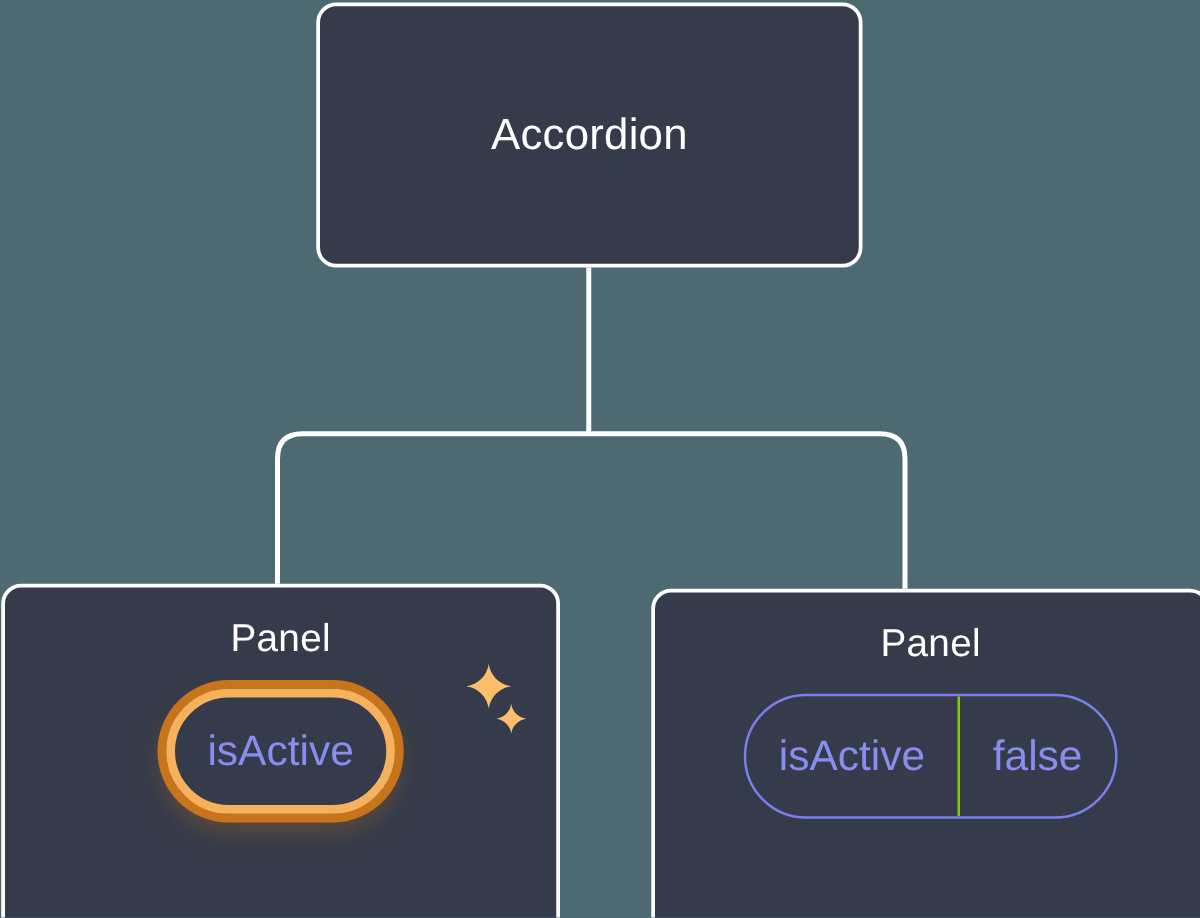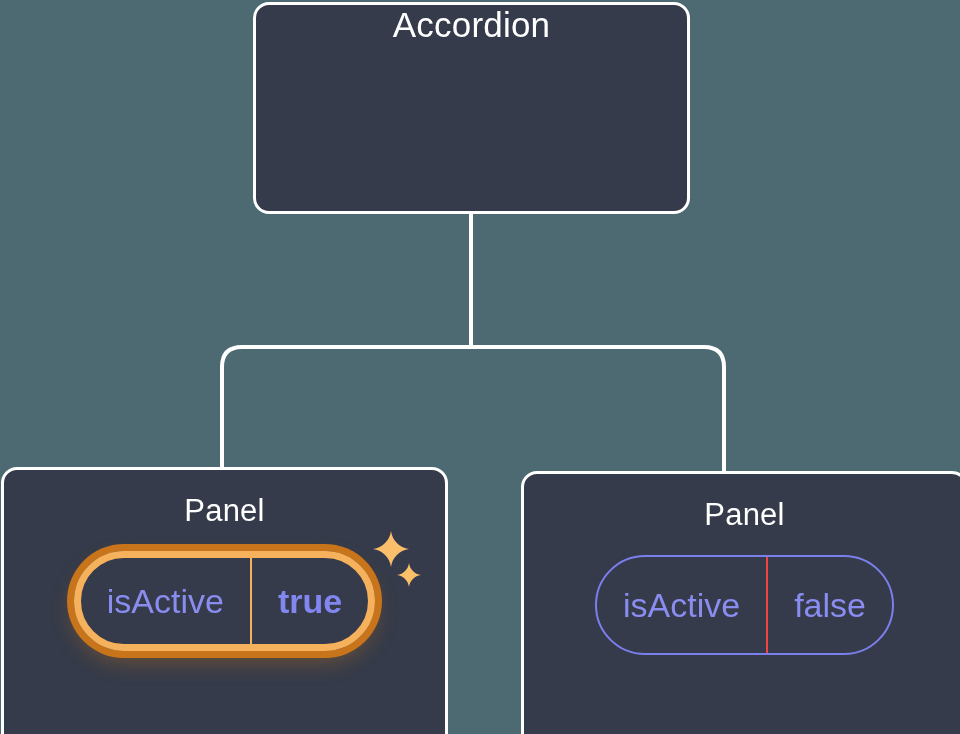--- a/index.html
+++ b/index.html
@@ -43,20 +43,21 @@
     border-radius: 16px;
     z-index: 2;
   }
 
   .node-root {
     left: 253px;
     top: 2px;
     width: 437px;
     height: 212px;
     display: flex;
+    align-items: center;
     justify-content: center;
   }
 
   .node-title-root {
     color: #ffffff;
     font-size: 35px;
     font-weight: 400;
     letter-spacing: 0.2px;
   }
 
@@ -112,21 +113,21 @@
   .pill-plain {
     border: 2px solid #7b7fec;
     background: transparent;
   }
   .pill-plain .pill-key,
   .pill-plain .pill-val {
     color: #8a8df0;
     font-weight: 400;
   }
   .pill-plain .pill-val {
-    border-left: 2px solid #ef4444;
+    border-left: 2px solid #84cc16;
   }
 
   
   .pill-highlight {
     border: 7px solid #f6b15c;
     background: transparent;
     box-shadow:
       0 0 0 7px #c8741a,
       0 10px 22px rgba(200, 116, 26, 0.40);
     height: 100px;
@@ -174,21 +175,20 @@
   <div class="node node-root">
     <span class="node-title-root">Accordion</span>
   </div>
 
   <div class="node node-panel node-panel-left">
     <span class="node-title-panel">Panel</span>
 
     <div class="pill-wrap">
       <div class="pill pill-highlight">
         <span class="pill-key">isActive</span>
-        <span class="pill-val">true</span>
       </div>
 
       <div class="sparkles">
         <svg class="sparkle sparkle-lg" viewBox="0 0 24 24">
           <path d="M12 0 C12.9 6.4 17.6 11.1 24 12 C17.6 12.9 12.9 17.6 12 24 C11.1 17.6 6.4 12.9 0 12 C6.4 11.1 11.1 6.4 12 0 Z" fill="#fbbf6b"></path>
         </svg>
         <svg class="sparkle sparkle-sm" viewBox="0 0 24 24">
           <path d="M12 0 C12.9 6.4 17.6 11.1 24 12 C17.6 12.9 12.9 17.6 12 24 C11.1 17.6 6.4 12.9 0 12 C6.4 11.1 11.1 6.4 12 0 Z" fill="#fbbf6b"></path>
         </svg>
       </div>

